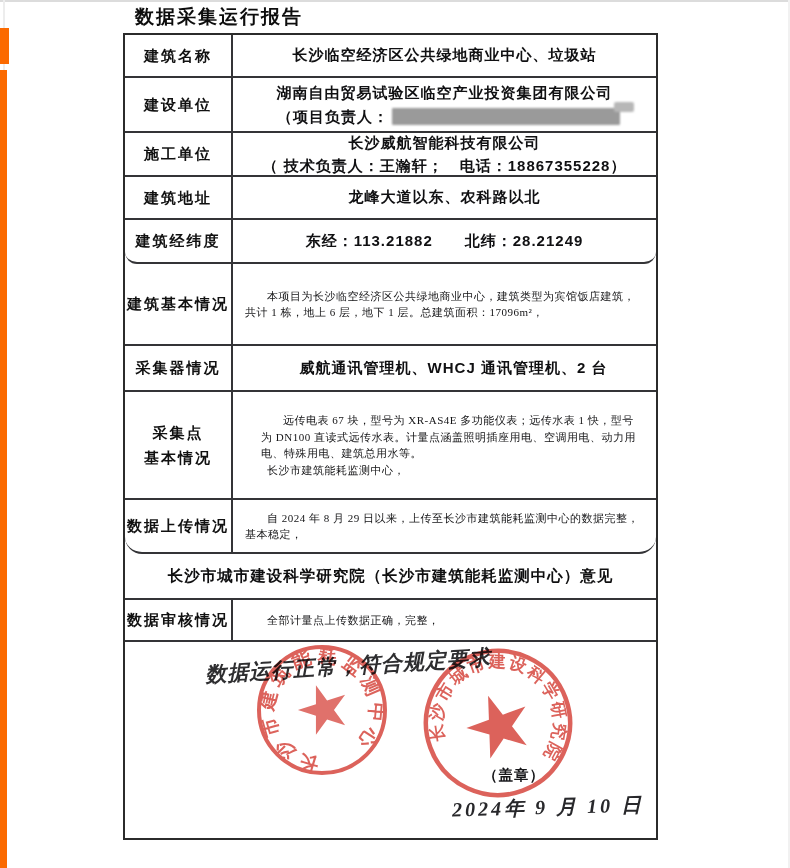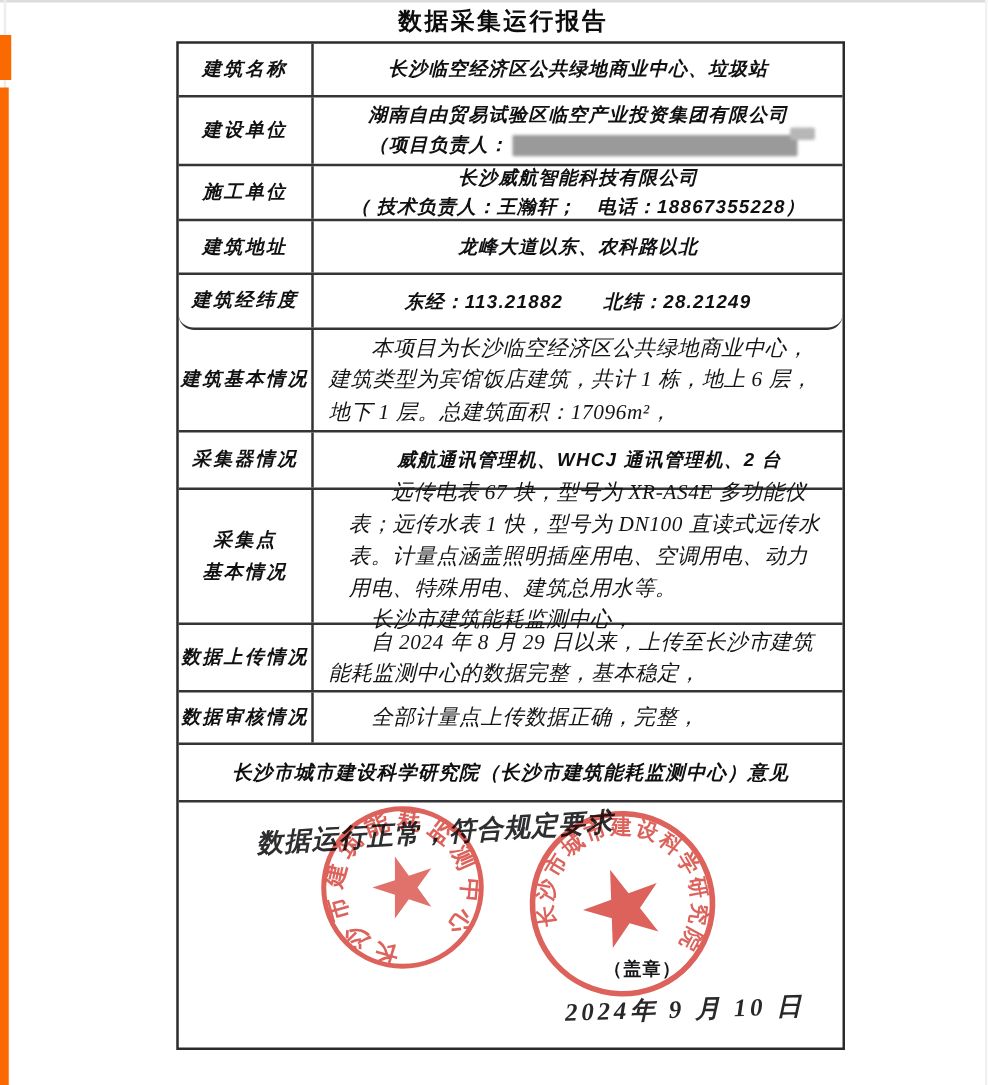--- a/index.html
+++ b/index.html
@@ -11,43 +11,43 @@
   }
   
   .top-hairline{position:absolute;left:0;top:0;width:790px;height:2px;background:#dcdcdc;}
   .left-hairline{position:absolute;left:3px;top:0;width:2px;height:868px;background:#ededed;}
   .right-hairline{position:absolute;right:0;top:0;width:2px;height:868px;background:#f1f1f1;}
   .edge-orange-top{position:absolute;left:0;top:28px;width:9px;height:36px;background:#fb6a00;}
   .edge-orange-bar{position:absolute;left:0;top:70px;width:7px;height:798px;background:#fb6a00;}
 
   .page-title{
     position:absolute;left:135px;top:4px;width:535px;height:26px;
-    text-align:center;font-family:"Liberation Sans","DejaVu Sans",sans-serif;
+    font-family:"Liberation Sans","DejaVu Sans",sans-serif;
     font-weight:bold;font-size:19px;letter-spacing:2px;color:#0d0d0d;
   }
 
   
   .report-table{
-    position:absolute;left:141px;top:33px;width:535px;
-    border:2px solid #2b2b2b;box-sizing:border-box;background:#fff;font-style:italic;
+    position:absolute;left:123px;top:33px;width:535px;
+    border:2px solid #2b2b2b;box-sizing:border-box;background:#fff;
   }
   .trow{display:flex;border-bottom:2px solid #343437;box-sizing:border-box;}
   .trow:last-child{border-bottom:none;}
   .tlabel{
     width:108px;flex:0 0 108px;border-right:2px solid #343437;box-sizing:border-box;
     display:flex;flex-direction:column;align-items:center;justify-content:center;
     font-family:"Liberation Sans","DejaVu Sans",sans-serif;
     font-weight:bold;font-size:15px;letter-spacing:2px;line-height:1.7;color:#111;
   }
   .tvalue{flex:1;box-sizing:border-box;display:flex;flex-direction:column;justify-content:center;}
   .vcenter{align-items:center;text-align:left;}
   .bold-sans{font-family:"Liberation Sans","DejaVu Sans",sans-serif;font-weight:bold;font-size:15px;letter-spacing:1px;color:#101012;}
   .vline{line-height:1.55;}
   .contact-line{align-self:flex-start;padding-left:44px;display:flex;align-items:center;}
-  .para{font-size:17px;line-height:1.5;padding:5px 12px 5px 12px;text-align:left;letter-spacing:0.5px;color:#141416;}
+  .para{font-size:11px;line-height:1.5;padding:5px 12px 5px 12px;text-align:left;letter-spacing:0.5px;color:#141416;}
   .indent{text-indent:2em;}
   .redaction{display:inline-block;position:relative;width:228px;height:17px;margin-left:3px;
     background:#9a9a9a;filter:blur(1.1px);border-radius:1px;vertical-align:middle;}
   .redaction-blob{position:absolute;right:-14px;top:-6px;width:20px;height:10px;background:#b7b7b7;border-radius:2px;}
   .opinion-header{
     justify-content:center;align-items:center;text-align:center;
     font-family:"Liberation Sans","DejaVu Sans",sans-serif;font-weight:bold;font-size:15.5px;
     letter-spacing:1px;color:#0f0f10;
   }
   .stamp-row{position:relative;}
@@ -138,35 +138,35 @@
     <div class="tlabel">
       <div>采集点</div>
       <div>基本情况</div>
     </div>
     <div class="tvalue">
       <div class="para indent" style="padding-bottom:0;padding-left:28px;">远传电表 67 块，型号为 XR-AS4E 多功能仪表；远传水表 1 快，型号为 DN100 直读式远传水表。计量点涵盖照明插座用电、空调用电、动力用电、特殊用电、建筑总用水等。</div>
       <div class="para indent" style="padding-top:0;">长沙市建筑能耗监测中心，</div>
     </div>
   </div>
 
-  <div class="trow" style="height:54px;">
+  <div class="trow" style="height:54px;border-radius:17px;">
     <div class="tlabel">数据上传情况</div>
     <div class="tvalue">
       <div class="para indent">自 2024 年 8 月 29 日以来，上传至长沙市建筑能耗监测中心的数据完整，基本稳定，</div>
     </div>
   </div>
+
+  <div class="trow opinion-header" style="height:46px;">长沙市城市建设科学研究院（长沙市建筑能耗监测中心）意见</div>
 
   <div class="trow" style="height:42px;">
     <div class="tlabel">数据审核情况</div>
     <div class="tvalue">
       <div class="para indent">全部计量点上传数据正确，完整，</div>
     </div>
   </div>
-
-  <div class="trow opinion-header" style="height:46px;">长沙市城市建设科学研究院（长沙市建筑能耗监测中心）意见</div>
 
   <div class="trow stamp-row" style="height:196px;"></div>
 </div>
 
 <div class="handwritten-note">数据运行正常，符合规定要求</div>
 <div class="seal-caption">（盖章）</div>
 <div class="date-field">2024年 9 月 10 日</div>
 
 <svg class="stamp stamp-left" width="140" height="140" viewBox="0 0 140 140">
   <g transform="rotate(-90 70 70)">

